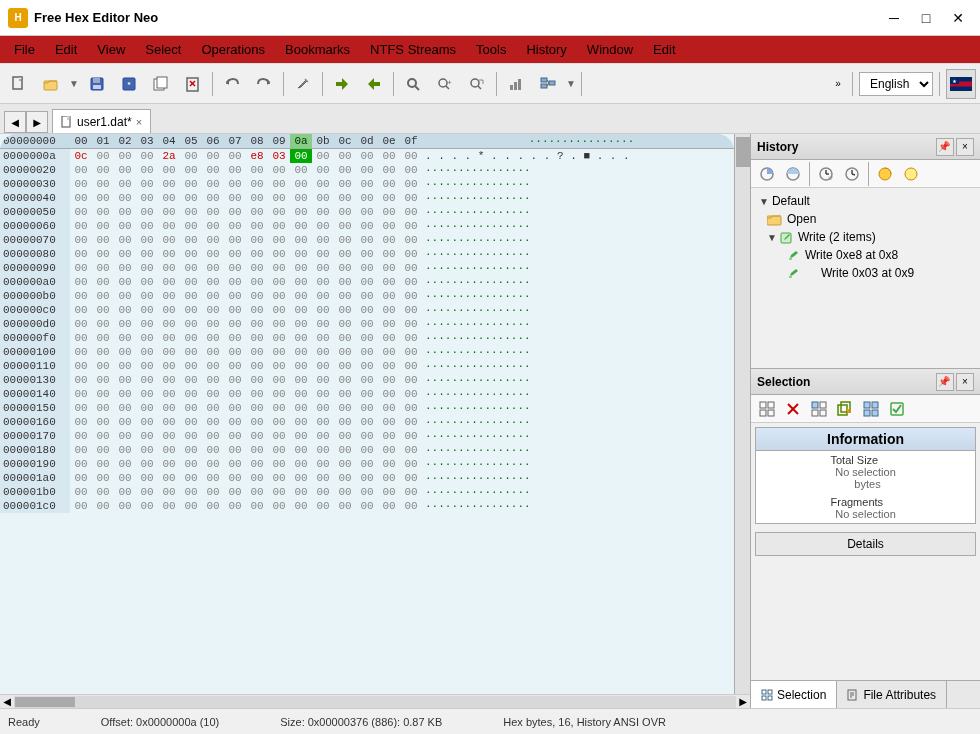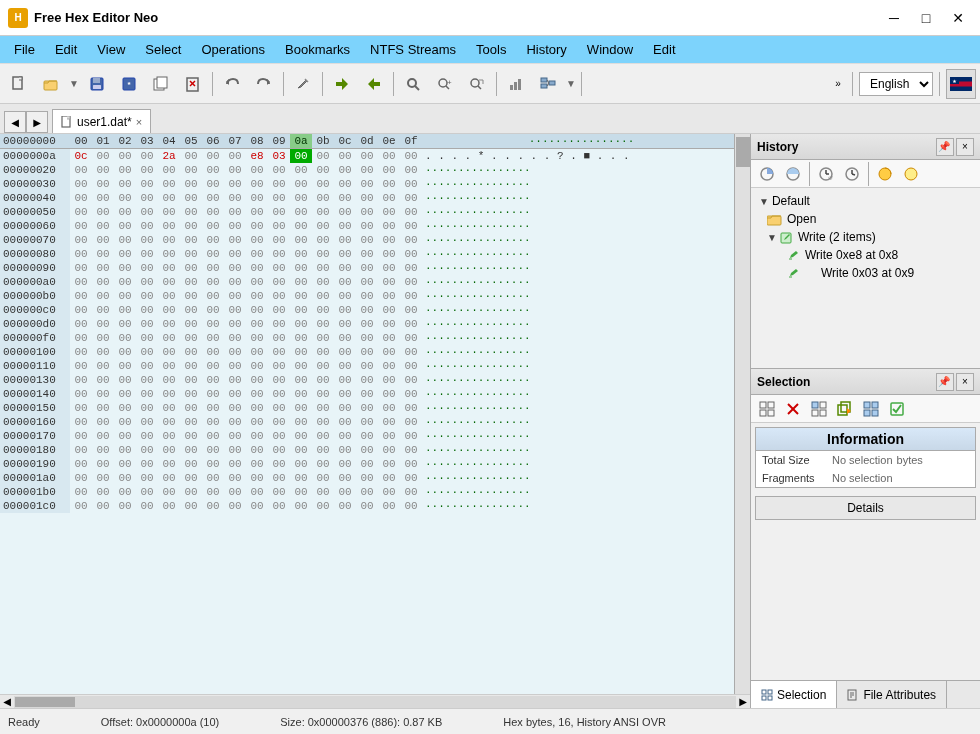--- a/index.html
+++ b/index.html
@@ -6,21 +6,21 @@
     body { font-family: 'Segoe UI', Tahoma, sans-serif; font-size: 12px; background: #f0f0f0; width: 980px; height: 734px; overflow: hidden; }
     
     
     .title-bar { background: #fff; border-bottom: 1px solid #ccc; display: flex; align-items: center; justify-content: space-between; padding: 4px 8px; height: 36px; }
     .title-bar-left { display: flex; align-items: center; gap: 6px; font-size: 13px; font-weight: 600; }
     .title-bar-icon { width: 20px; height: 20px; background: #e8a000; border-radius: 3px; display: flex; align-items: center; justify-content: center; color: white; font-size: 10px; font-weight: bold; }
     .title-bar-controls { display: flex; gap: 4px; }
     .title-btn { width: 28px; height: 24px; border: none; background: transparent; cursor: pointer; font-size: 14px; display: flex; align-items: center; justify-content: center; }
 
     
-    .menu-bar { background: #7dd3fc; border-bottom: 1px solid #ddd; display: flex; align-items: center; height: 28px; padding: 0 4px; }
+    .menu-bar { background: #b91c1c; border-bottom: 1px solid #ddd; display: flex; align-items: center; height: 28px; padding: 0 4px; }
     .menu-item { padding: 4px 10px; cursor: pointer; font-size: 13px; border-radius: 2px; }
 
     
     .toolbar { background: #f0f0f0; border-bottom: 1px solid #ccc; display: flex; align-items: center; height: 40px; padding: 2px 4px; gap: 2px; }
     .tb-btn { width: 30px; height: 30px; border: 1px solid transparent; background: transparent; cursor: pointer; display: flex; align-items: center; justify-content: center; font-size: 16px; border-radius: 2px; }
     .tb-separator { width: 1px; height: 24px; background: #aaa; margin: 0 2px; }
     .tb-right { margin-left: auto; display: flex; align-items: center; gap: 4px; }
     .lang-select { padding: 2px 6px; font-size: 12px; border: 1px solid #aaa; background: white; height: 24px; }
     .tb-flag { width: 30px; height: 30px; background: #e0e0e0; border: 1px solid #aaa; display: flex; align-items: center; justify-content: center; font-size: 10px; }
 
@@ -29,21 +29,21 @@
     .tab-nav { width: 22px; height: 22px; border: 1px solid #aaa; background: #f0f0f0; cursor: pointer; display: flex; align-items: center; justify-content: center; font-size: 10px; }
     .tab { background: #fff; border: 1px solid #aaa; border-bottom: none; padding: 3px 8px; cursor: pointer; display: flex; align-items: center; gap: 4px; font-size: 12px; margin-left: 4px; height: 24px; }
     .tab-close { cursor: pointer; font-size: 11px; color: #666; }
 
     
     .main-area { display: flex; height: calc(734px - 36px - 28px - 40px - 30px - 26px); }
 
     
     .hex-editor { flex: 1; display: flex; flex-direction: column; background: #e8f4f8; overflow: hidden; }
     .hex-content { flex: 1; overflow: hidden; display: flex; }
-    .hex-scroll { flex: 1; overflow: hidden; }
+    .hex-scroll { flex: 1; overflow: hidden; border-radius: 17px; }
     .hex-table { width: 100%; border-collapse: collapse; font-family: 'Courier New', monospace; font-size: 11px; }
     .hex-table td, .hex-table th { padding: 1px 3px; white-space: nowrap; }
     .hex-table th { background: #c8dce8; color: #333; font-weight: normal; text-align: center; border-bottom: 1px solid #aaa; }
     .addr-col { color: #333; background: #d8e8f0; width: 70px; text-align: left !important; }
     .hex-cell { color: #cc0000; text-align: center; width: 22px; }
     .hex-cell.zero { color: #888; }
     .hex-cell.selected { background: #00aa00; color: white; }
     .ascii-col { color: #006600; padding-left: 10px; }
     .scrollbar-v { width: 16px; background: #e0e0e0; border-left: 1px solid #aaa; position: relative; }
     .scrollbar-thumb { width: 14px; height: 30px; background: #aaa; margin: 1px; position: absolute; top: 2px; }
@@ -65,21 +65,21 @@
     .tree-item { padding: 2px 4px; cursor: pointer; }
     .tree-group { margin-left: 8px; }
 
     
     .selection-panel { flex: 1; display: flex; flex-direction: column; }
     .selection-toolbar { background: #f8f8f8; border-bottom: 1px solid #ccc; display: flex; align-items: center; padding: 2px 4px; gap: 2px; height: 28px; }
     .sel-btn { width: 24px; height: 22px; border: 1px solid transparent; background: transparent; cursor: pointer; display: flex; align-items: center; justify-content: center; font-size: 12px; }
 
     .info-section { border: 1px solid #aaa; margin: 4px; background: white; }
     .info-header { background: linear-gradient(to bottom, #d8e8f8, #c8d8e8); text-align: center; padding: 3px; font-size: 14px; font-weight: bold; border-bottom: 1px solid #aaa; }
-    .info-row { display: flex; padding: 3px 6px; font-size: 11px; align-items: center; }
+    .info-row { display: flex; padding: 3px 6px; font-size: 11px; align-items: center; flex-direction: column; }
     .info-label { width: 70px; color: #333; }
     .info-value { color: #666; }
 
     .details-btn { margin: 4px; padding: 4px 8px; background: #e8e8e8; border: 1px solid #aaa; cursor: pointer; font-size: 12px; text-align: center; }
 
     
     .bottom-tabs { display: flex; border-top: 1px solid #aaa; height: 28px; background: #e8e8e8; }
     .bottom-tab { padding: 4px 10px; cursor: pointer; font-size: 12px; border-right: 1px solid #aaa; display: flex; align-items: center; gap: 4px; }
     .bottom-tab.active { background: #fff; }
 

